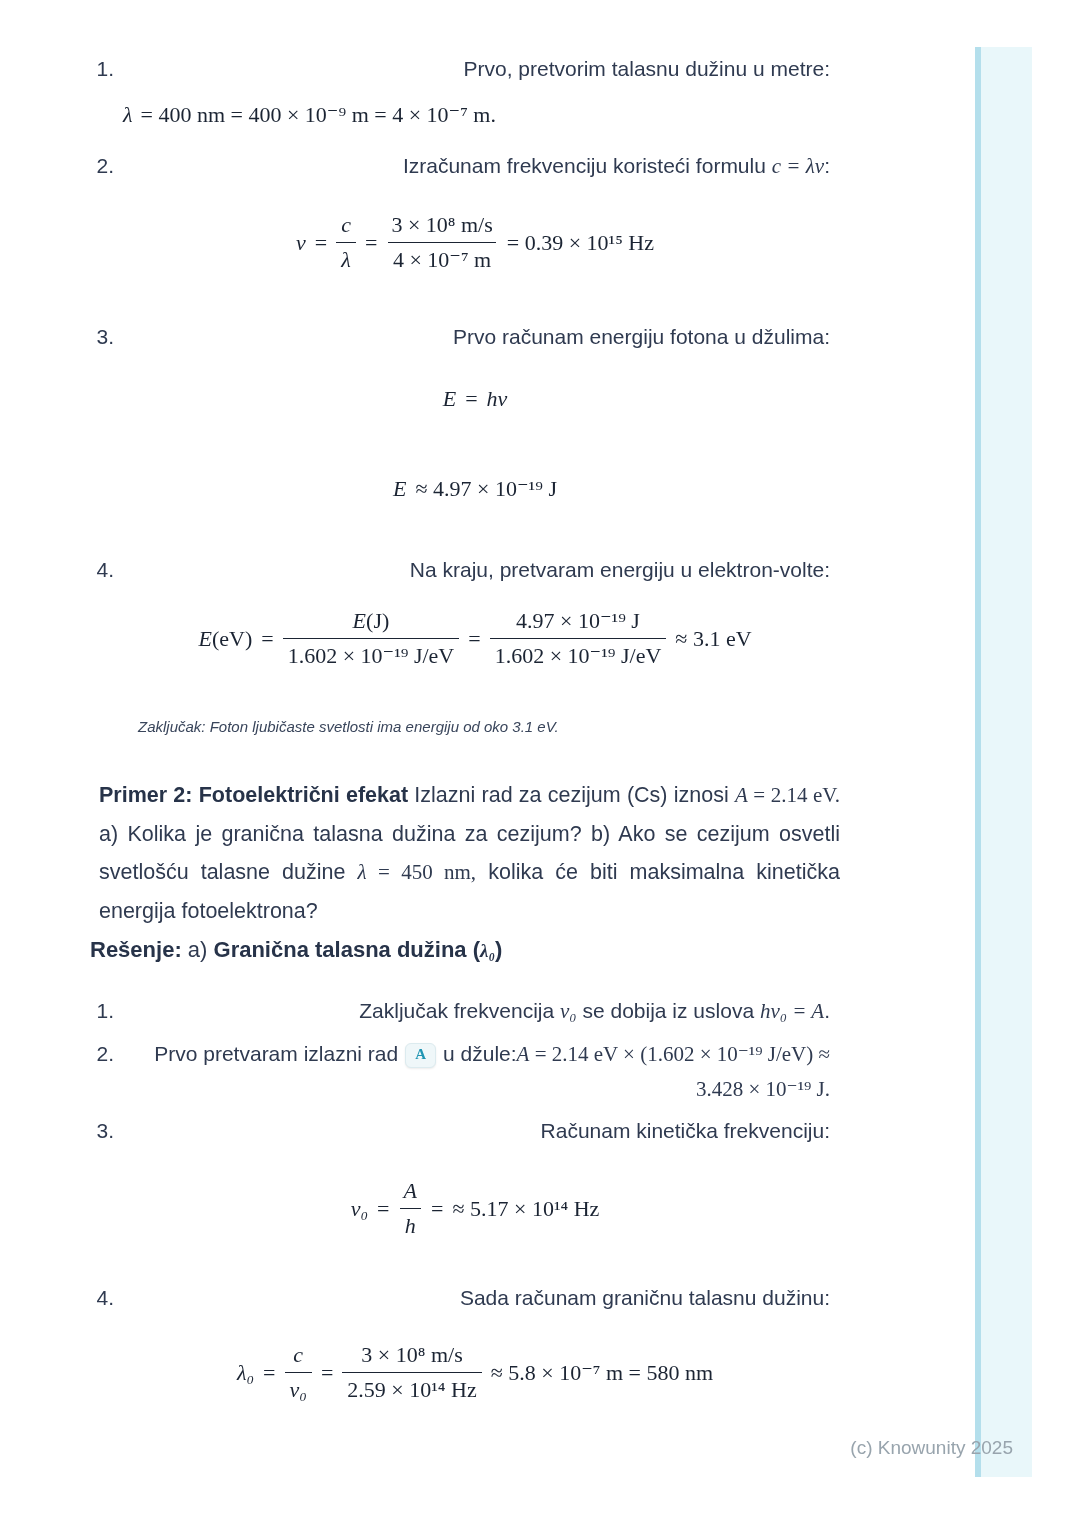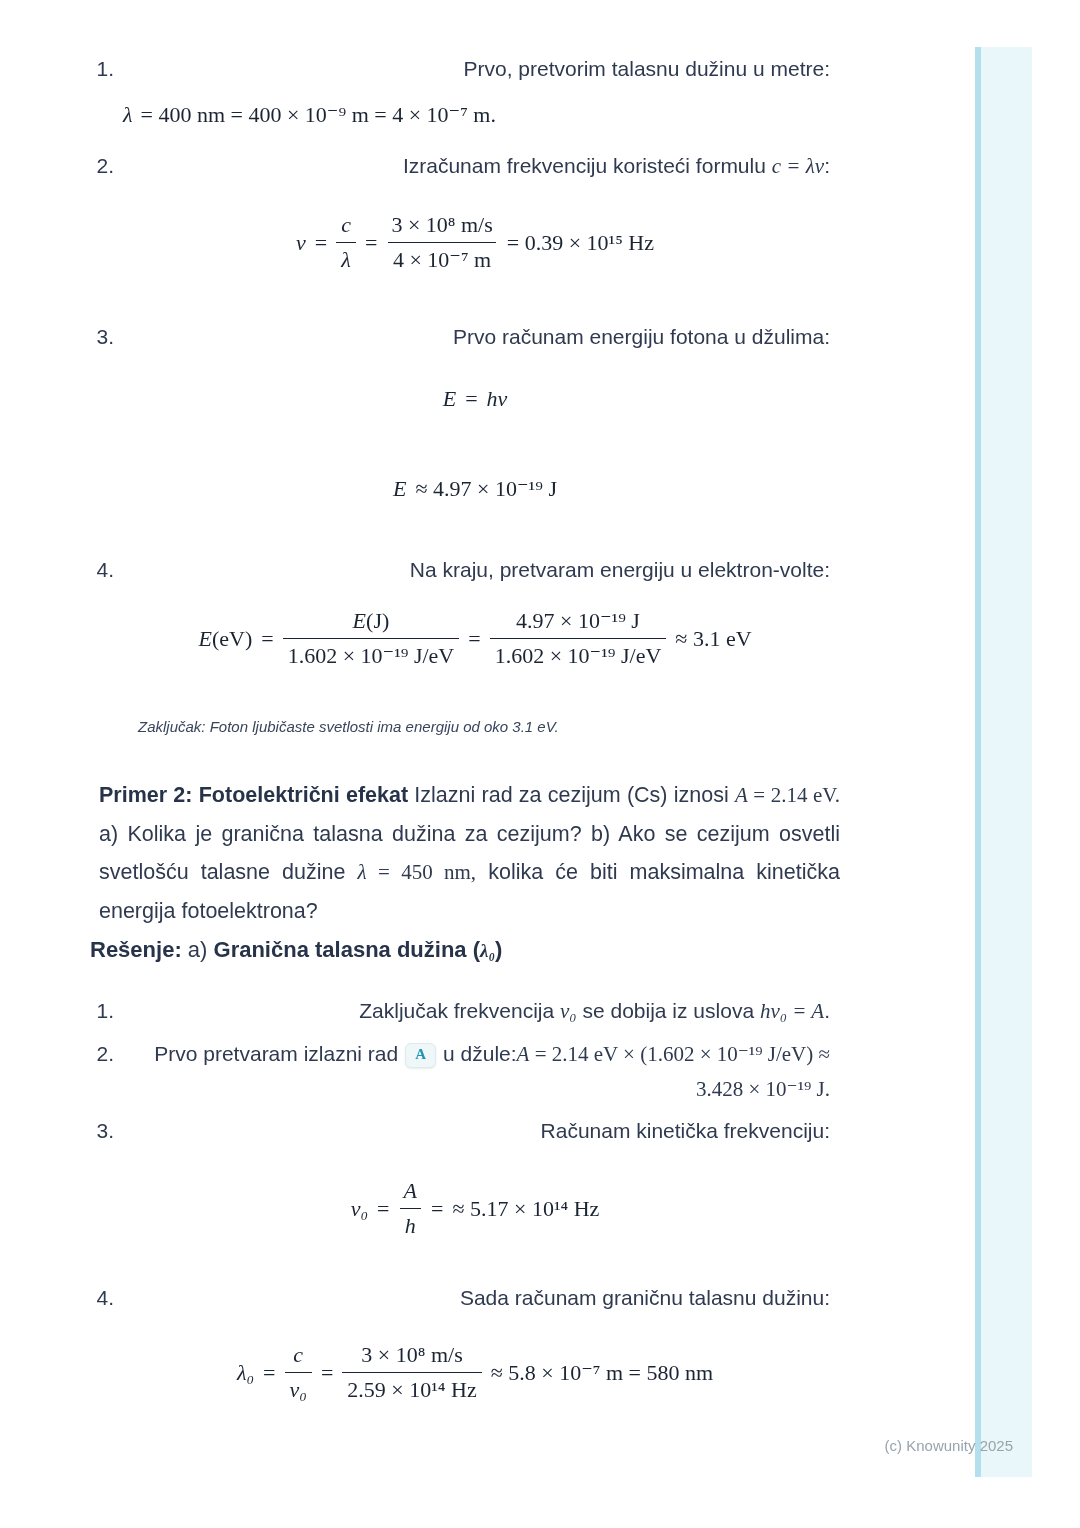--- a/index.html
+++ b/index.html
@@ -48,21 +48,21 @@
   .heading{position:absolute;left:90px;font-size:22px;font-weight:700;color:#273349;text-align:right;}
   .heading .normal{font-weight:400;color:#2f3a50;}
   .heading .hmath{font-family:"Liberation Serif","DejaVu Serif",serif;font-style:italic;font-weight:700;font-size:19px;}
   .badge{
     display:inline-block;margin:0 7px;padding:1px 9px 2px;border-radius:6px;
     background:#eff7f9;border:1px solid #dcebef;box-shadow:0 1px 2px rgba(0,0,0,.08);
     font-family:"Liberation Serif","DejaVu Serif",serif;font-weight:700;font-size:15px;
     color:#2095b3;vertical-align:2px;line-height:1.3;
   }
   .footer{
-    position:absolute;top:1437px;right:67px;font-size:15px;color:#98a4ad;z-index:2;
+    position:absolute;top:1437px;right:67px;font-size:19px;color:#98a4ad;z-index:2;
   }
 </style>
 </head>
 <body>
 
 <div class="page">
 
   <div class="edge-bar"></div>
 
   <div class="step" style="top:52px">

